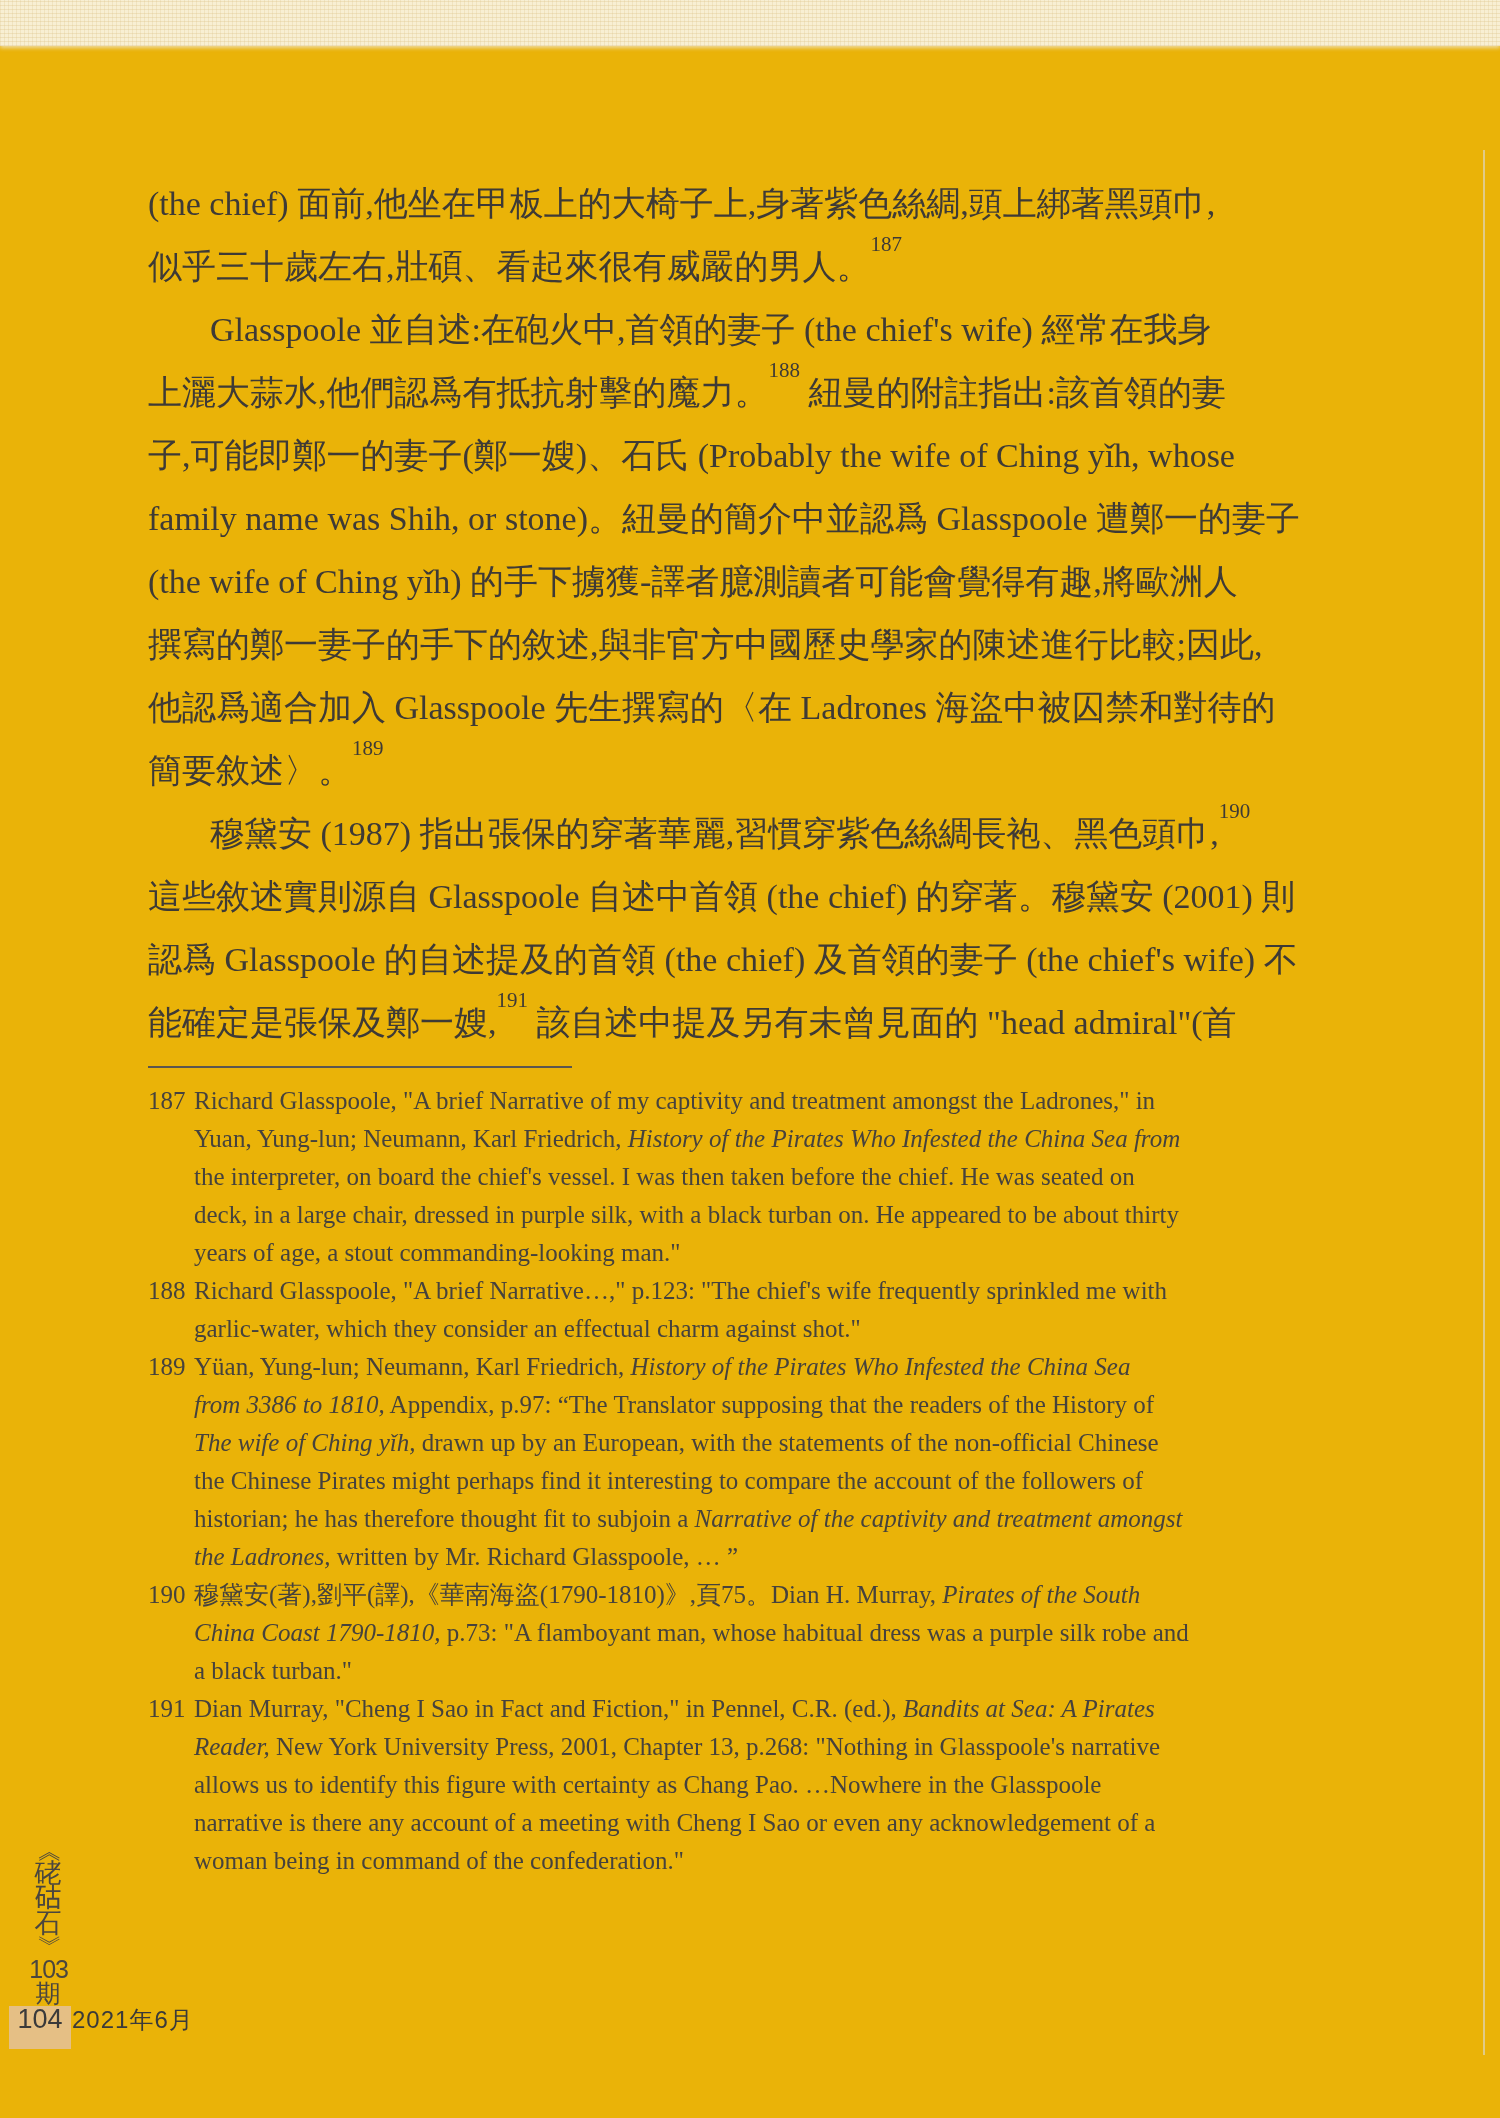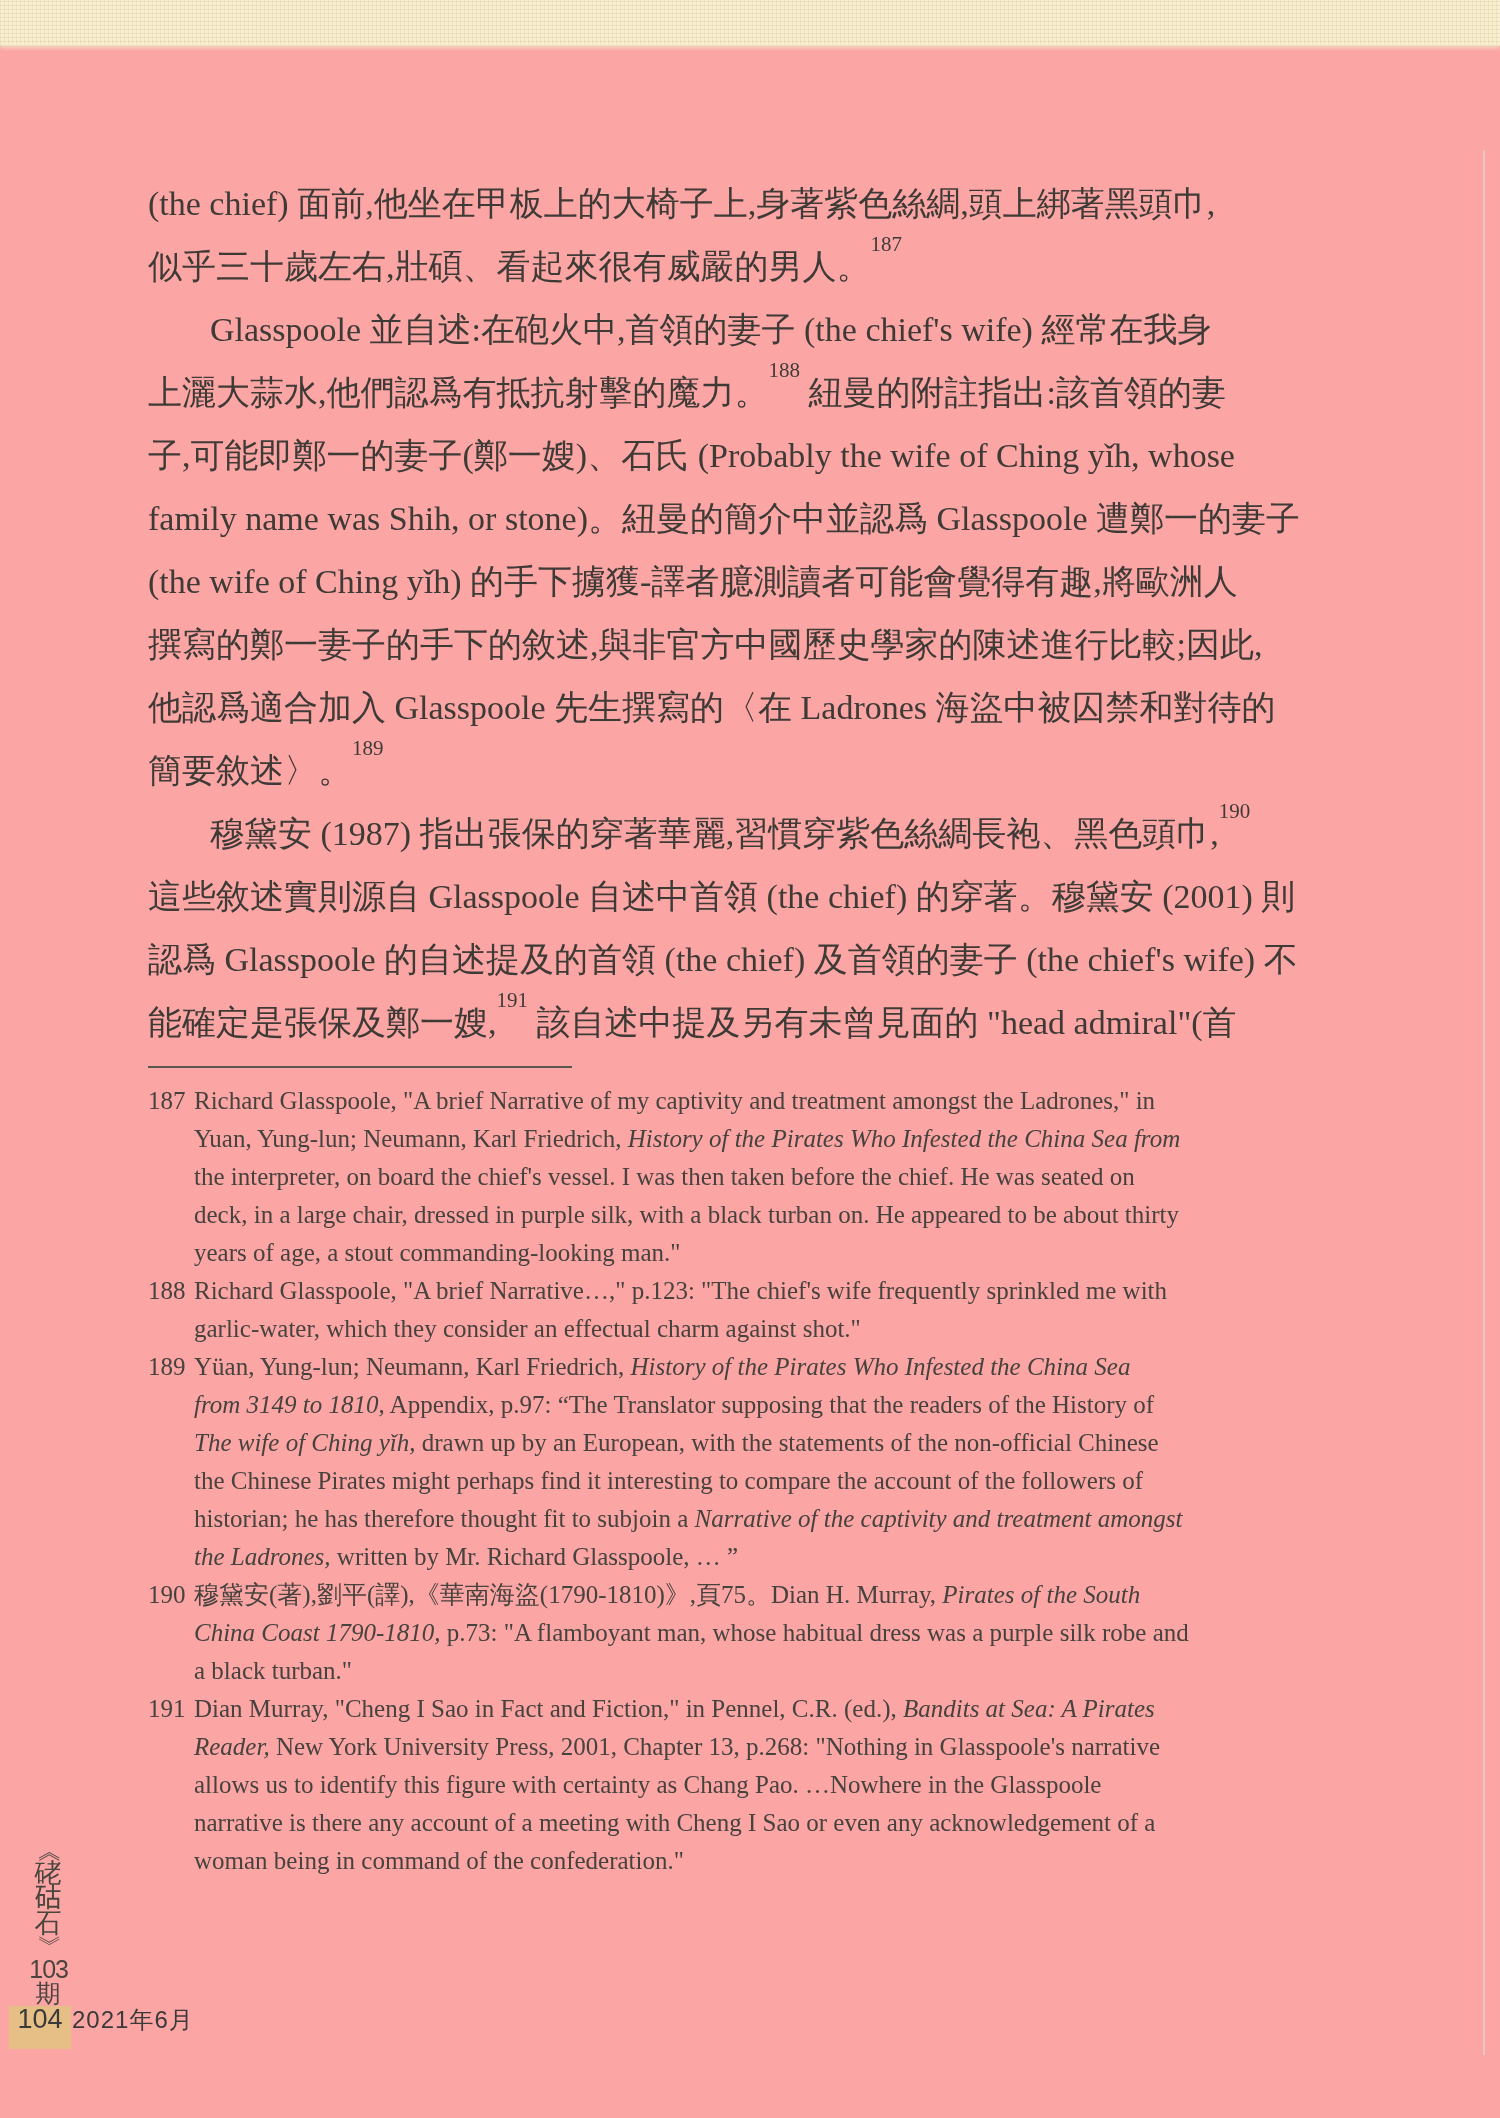--- a/index.html
+++ b/index.html
@@ -1,19 +1,19 @@
 <!DOCTYPE html>
 <html><head>
 <meta charset="utf-8">
 <style>
   html,body{margin:0;padding:0;background:#ffffff;}
   .page{
     position:relative;
     width:1500px;height:2118px;
-    background:#fca5a5;
+    background:#eab308;
     overflow:hidden;
     font-family:"Liberation Serif","DejaVu Serif",serif;
     color:#3e3a36;
   }
   
   .top-band{
     position:absolute;left:0;top:0;width:1500px;height:46px;
     background-color:#f8efd3;
     background-image:
       repeating-linear-gradient(0deg, rgba(214,186,122,.28) 0 1px, transparent 1px 4px),
@@ -108,21 +108,21 @@
         <div class="fline"><span>years of age, a stout commanding-looking man."</span></div>
       </div>
       <div class="fnote">
         <span class="fnum">188</span>
         <div class="fline"><span>Richard Glasspoole, "A brief Narrative…," p.123: "The chief's wife frequently sprinkled me with</span></div>
         <div class="fline"><span>garlic-water, which they consider an effectual charm against shot."</span></div>
       </div>
       <div class="fnote">
         <span class="fnum">189</span>
         <div class="fline"><span>Yüan, Yung-lun; Neumann, Karl Friedrich, </span><span class="it">History of the Pirates Who Infested the China Sea</span></div>
-        <div class="fline"><span class="it">from 3149 to 1810,</span><span> Appendix, p.97:  “The Translator supposing that the readers of the History of</span></div>
+        <div class="fline"><span class="it">from 3386 to 1810,</span><span> Appendix, p.97:  “The Translator supposing that the readers of the History of</span></div>
         <div class="fline"><span class="it">The wife of Ching yǐh,</span><span> drawn up by an European, with the statements of the non-official Chinese</span></div>
         <div class="fline"><span>the Chinese Pirates might perhaps find it interesting to compare the account of the followers of</span></div>
         <div class="fline"><span>historian; he has therefore thought fit to subjoin a </span><span class="it">Narrative of the captivity and treatment amongst</span></div>
         <div class="fline"><span class="it">the Ladrones,</span><span> written by Mr. Richard Glasspoole, … ”</span></div>
       </div>
       <div class="fnote">
         <span class="fnum">190</span>
         <div class="fline"><span>穆黛安(著),劉平(譯),《華南海盜(1790-1810)》,頁75。Dian H. Murray, </span><span class="it">Pirates of the South</span></div>
         <div class="fline"><span class="it">China Coast 1790-1810,</span><span> p.73: "A flamboyant man, whose habitual dress was a purple silk robe and</span></div>
         <div class="fline"><span>a black turban."</span></div>

